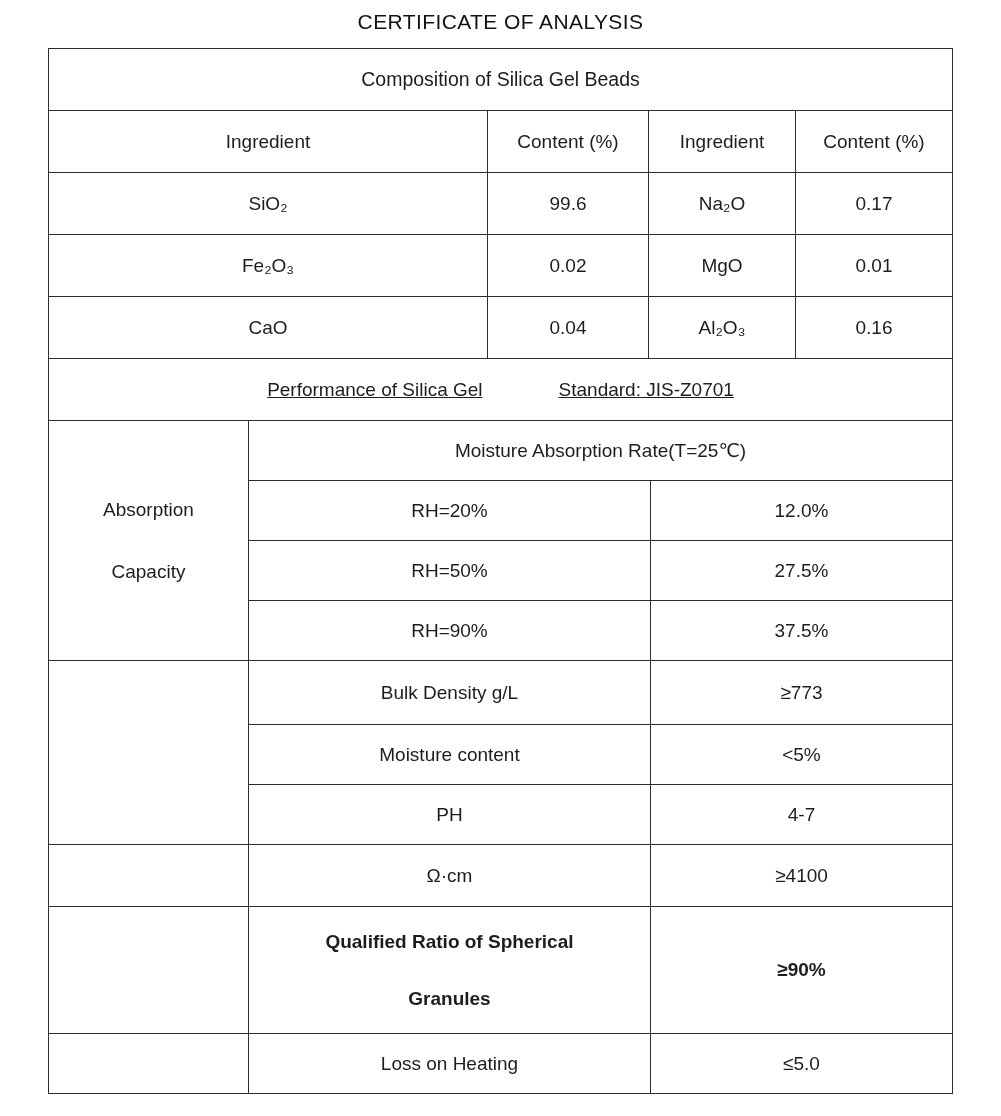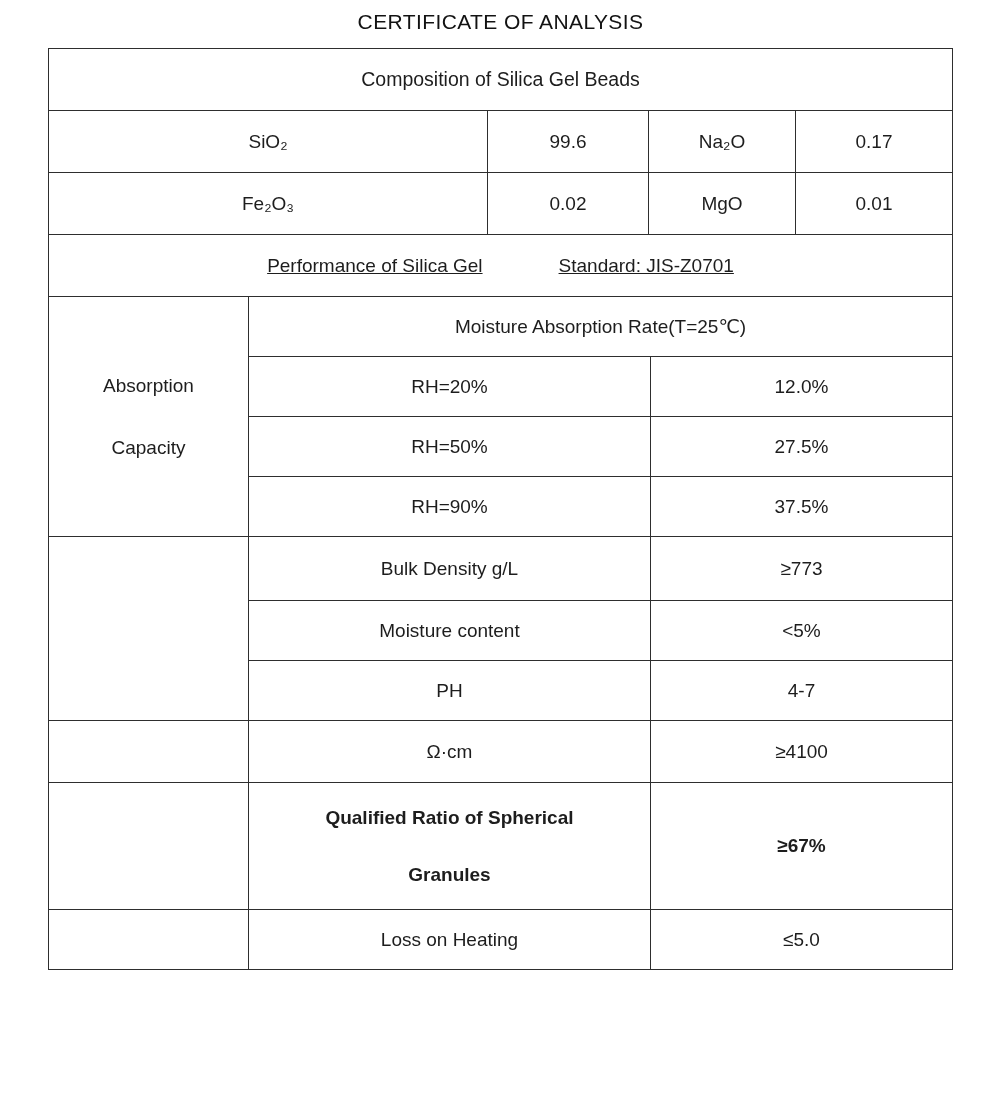--- a/index.html
+++ b/index.html
@@ -87,30 +87,42 @@
       <col style="width:439px">
       <col style="width:161px">
       <col style="width:147px">
       <col style="width:157px">
     </colgroup>
     <tbody>
       <tr>
         <td colspan="4" class="section-header-cell">Composition of Silica Gel Beads</td>
       </tr>
       <tr>
+        <td>Ingredient</td>
+        <td>Content (%)</td>
+        <td>Ingredient</td>
+        <td>Content (%)</td>
+      </tr>
+      <tr>
         <td>SiO₂</td>
         <td>99.6</td>
         <td>Na₂O</td>
         <td>0.17</td>
       </tr>
       <tr>
         <td>Fe₂O₃</td>
         <td>0.02</td>
         <td>MgO</td>
         <td>0.01</td>
+      </tr>
+      <tr>
+        <td>CaO</td>
+        <td>0.04</td>
+        <td>Al₂O₃</td>
+        <td>0.16</td>
       </tr>
       <tr>
         <td colspan="4">
           <div class="perf-header-flex">
             <span>Performance of Silica Gel</span>
             <span>Standard: JIS-Z0701</span>
           </div>
         </td>
       </tr>
     </tbody>
@@ -162,21 +174,21 @@
         <td></td>
         <td>Ω·cm</td>
         <td>≥4100</td>
       </tr>
       <tr class="r-qualified">
         <td></td>
         <td>
           <span class="prewrap">Qualified Ratio of Spherical
 Granules</span>
         </td>
-        <td>≥67%</td>
+        <td>≥90%</td>
       </tr>
       <tr class="r-loss">
         <td></td>
         <td>Loss on Heating</td>
         <td>≤5.0</td>
       </tr>
     </tbody>
   </table>
 
 </div>

